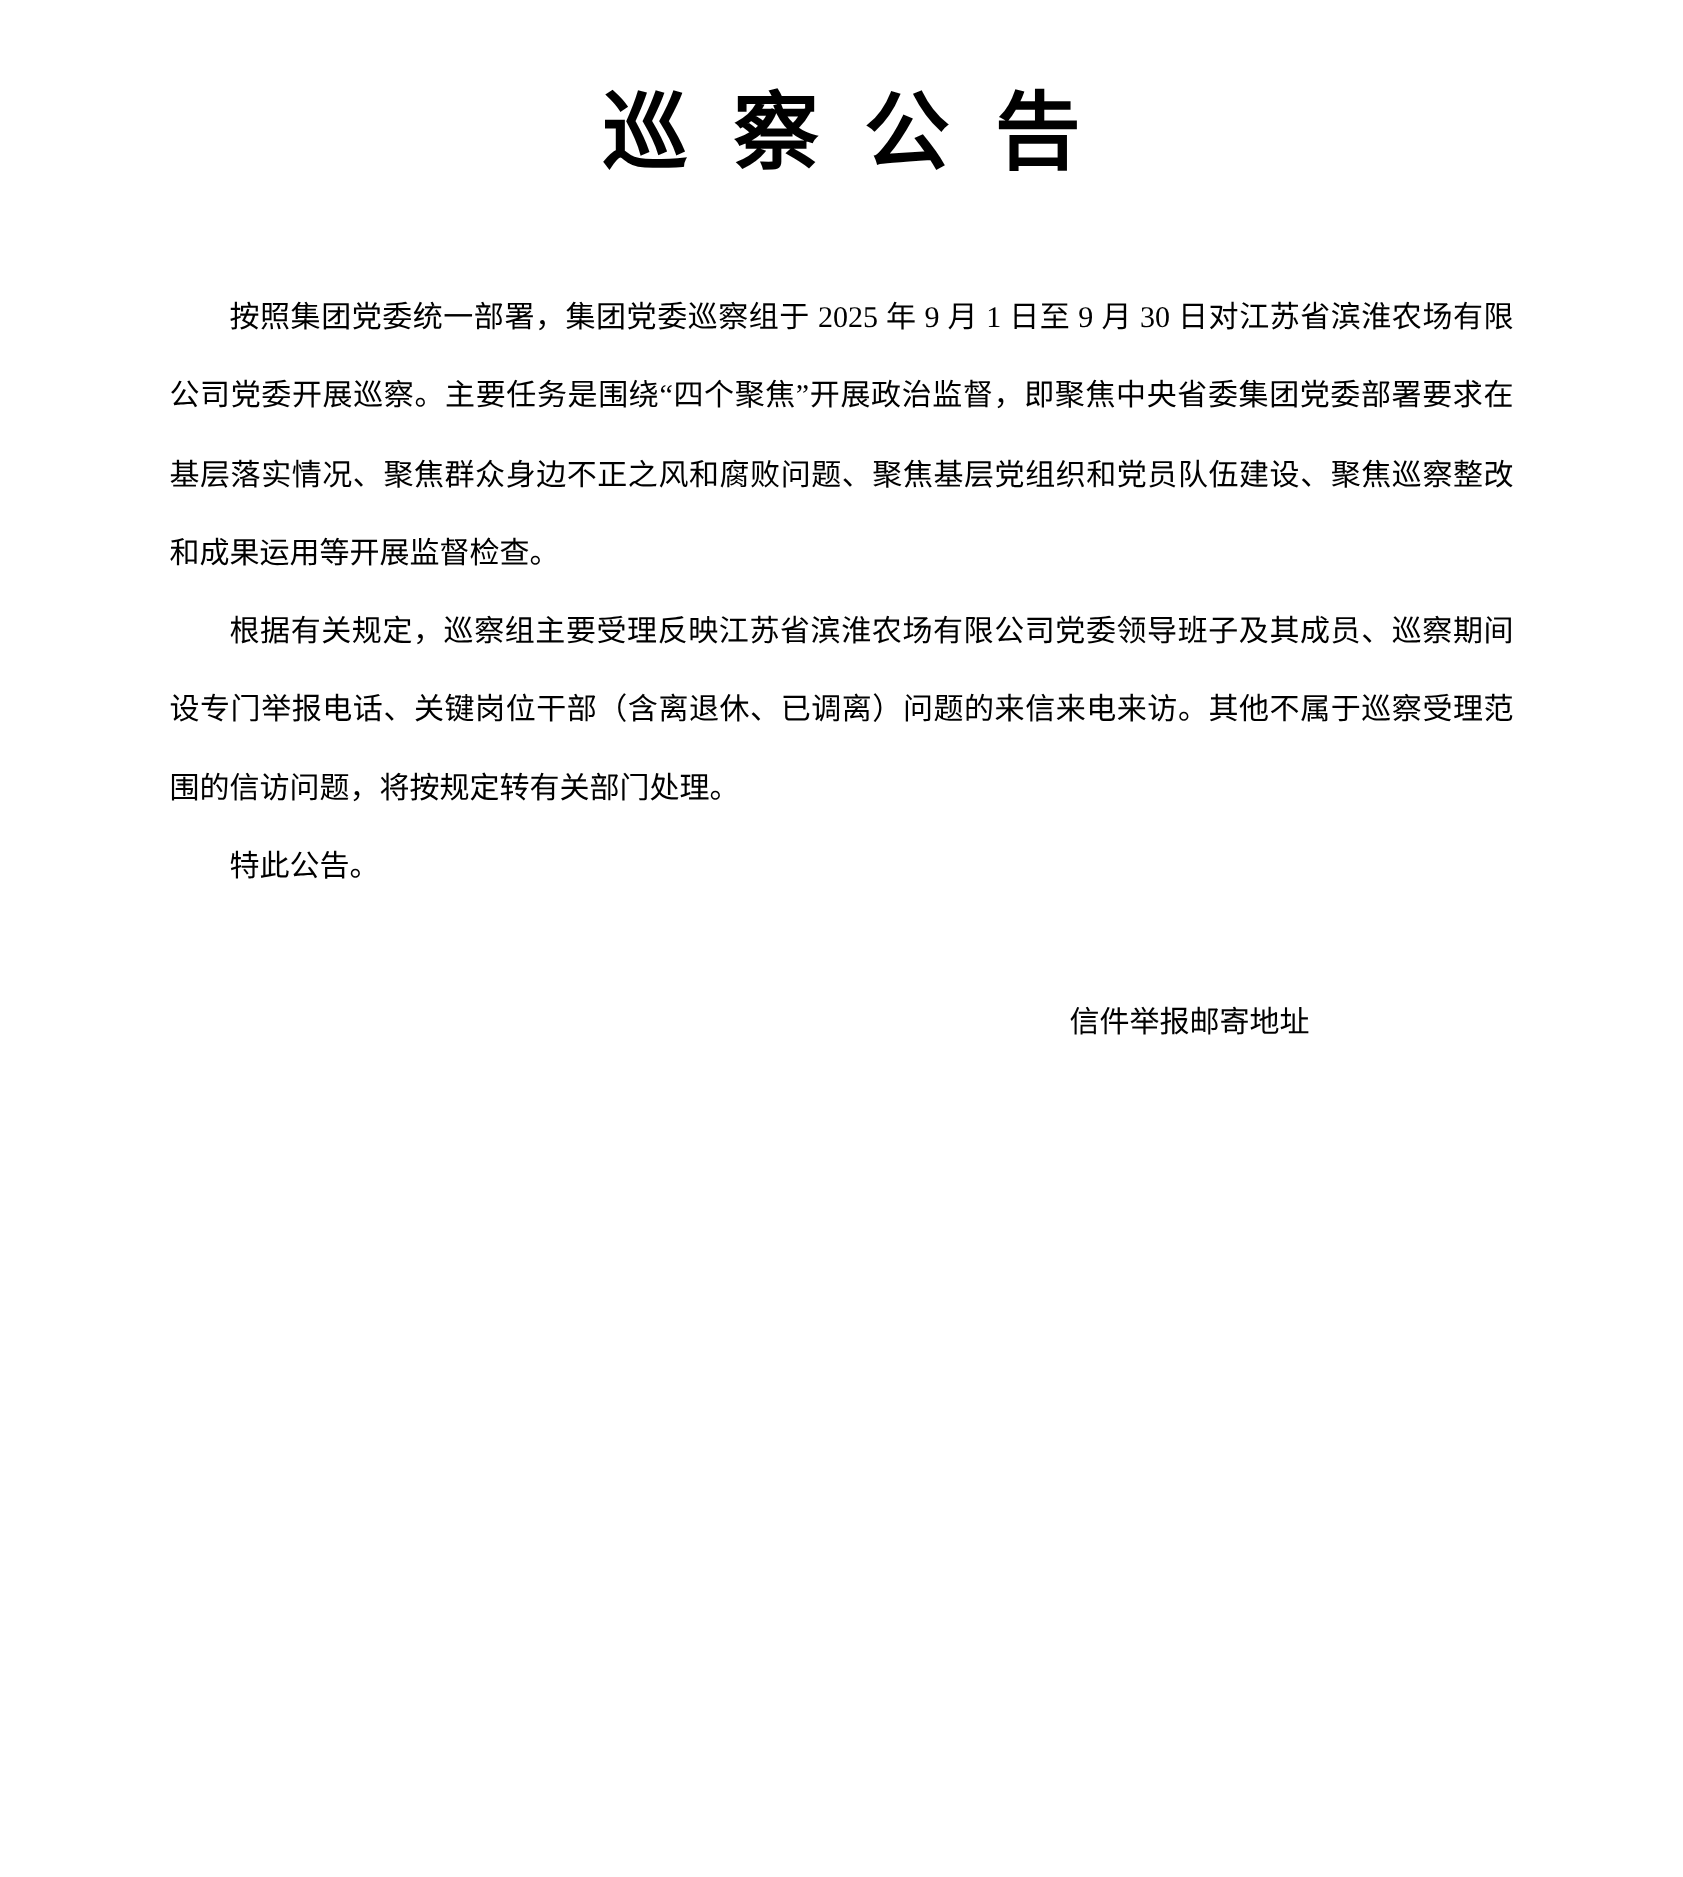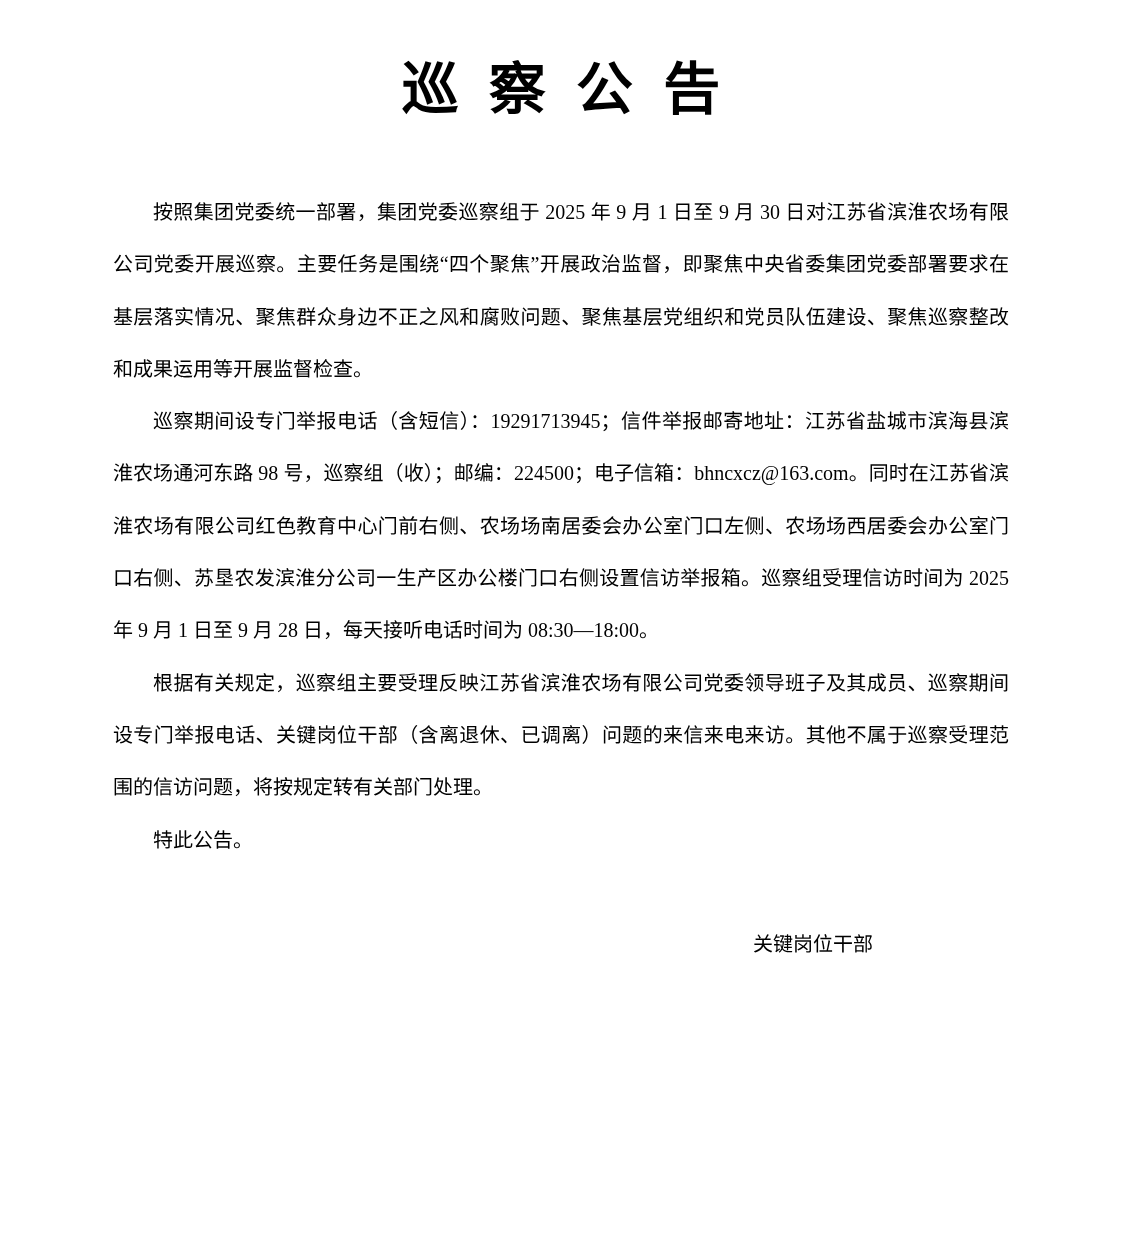--- a/index.html
+++ b/index.html
@@ -53,25 +53,24 @@
 <body>
 
 <div class="page">
 
   <h1 class="doc-title">巡 察 公 告</h1>
 
   <div class="doc-body">
 
     <p class="para">按照集团党委统一部署，集团党委巡察组于 2025 年 9 月 1 日至 9 月 30 日对江苏省滨淮农场有限公司党委开展巡察。主要任务是围绕“四个聚焦”开展政治监督，即聚焦中央省委集团党委部署要求在基层落实情况、聚焦群众身边不正之风和腐败问题、聚焦基层党组织和党员队伍建设、聚焦巡察整改和成果运用等开展监督检查。</p>
 
-    <p class="para">巡察期间设专门举报电话（含短信）：19291713945；信件举报邮寄地址：江苏省盐城市滨海县滨淮农场通河东路 98 号，巡察组（收）；邮编：224500；电子信箱：bhncxcz@163.com。同时在江苏省滨淮农场有限公司红色教育中心门前右侧、农场场南居委会办公室门口左侧、农场场西居委会办公室门口右侧、苏垦农发滨淮分公司一生产区办公楼门口右侧设置信访举报箱。巡察组受理信访时间为 2025 年 9 月 1 日至 9 月 28 日，每天接听电话时间为 08:30—18:00。</p>
 
     <p class="para">根据有关规定，巡察组主要受理反映江苏省滨淮农场有限公司党委领导班子及其成员、巡察期间设专门举报电话、关键岗位干部（含离退休、已调离）问题的来信来电来访。其他不属于巡察受理范围的信访问题，将按规定转有关部门处理。</p>
 
     <p class="para">特此公告。</p>
 
     <div class="signature-block">
-      <p class="signature-line">关键岗位干部</p>
+      <p class="signature-line">信件举报邮寄地址</p>
     </div>
 
   </div>
 
 </div>
 
 </body></html>

